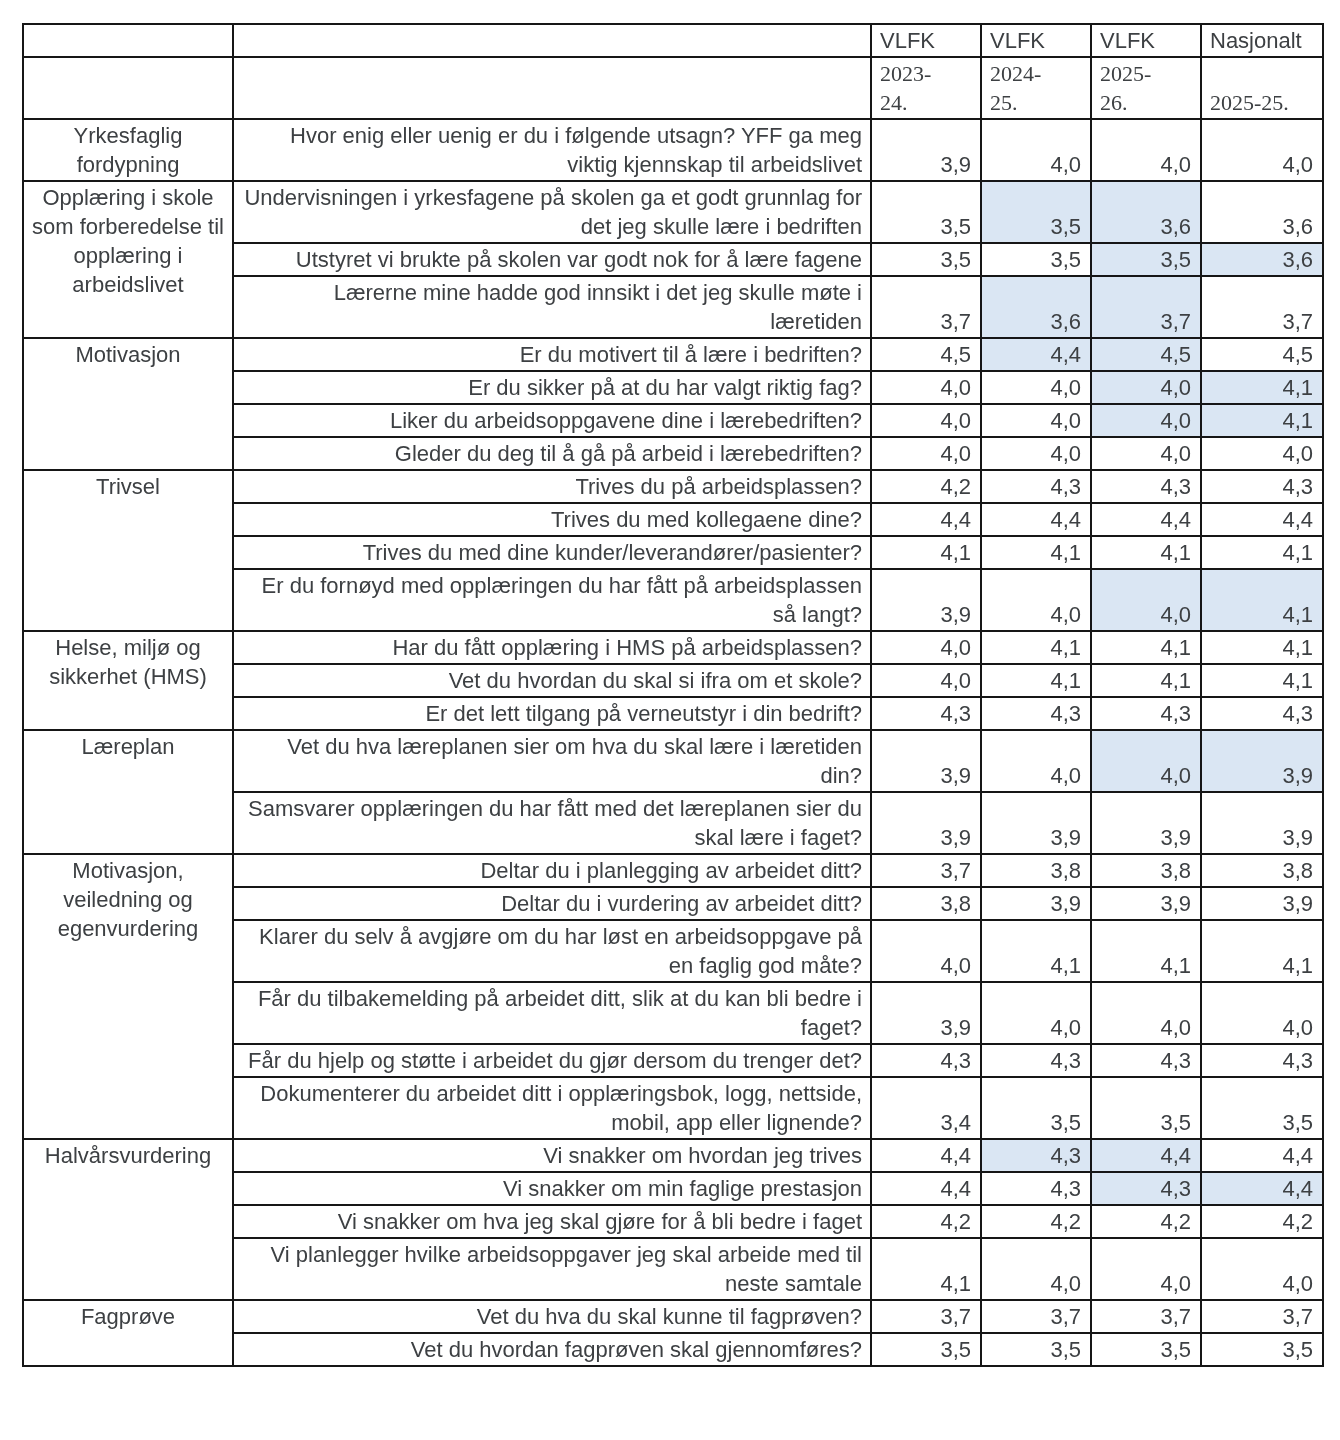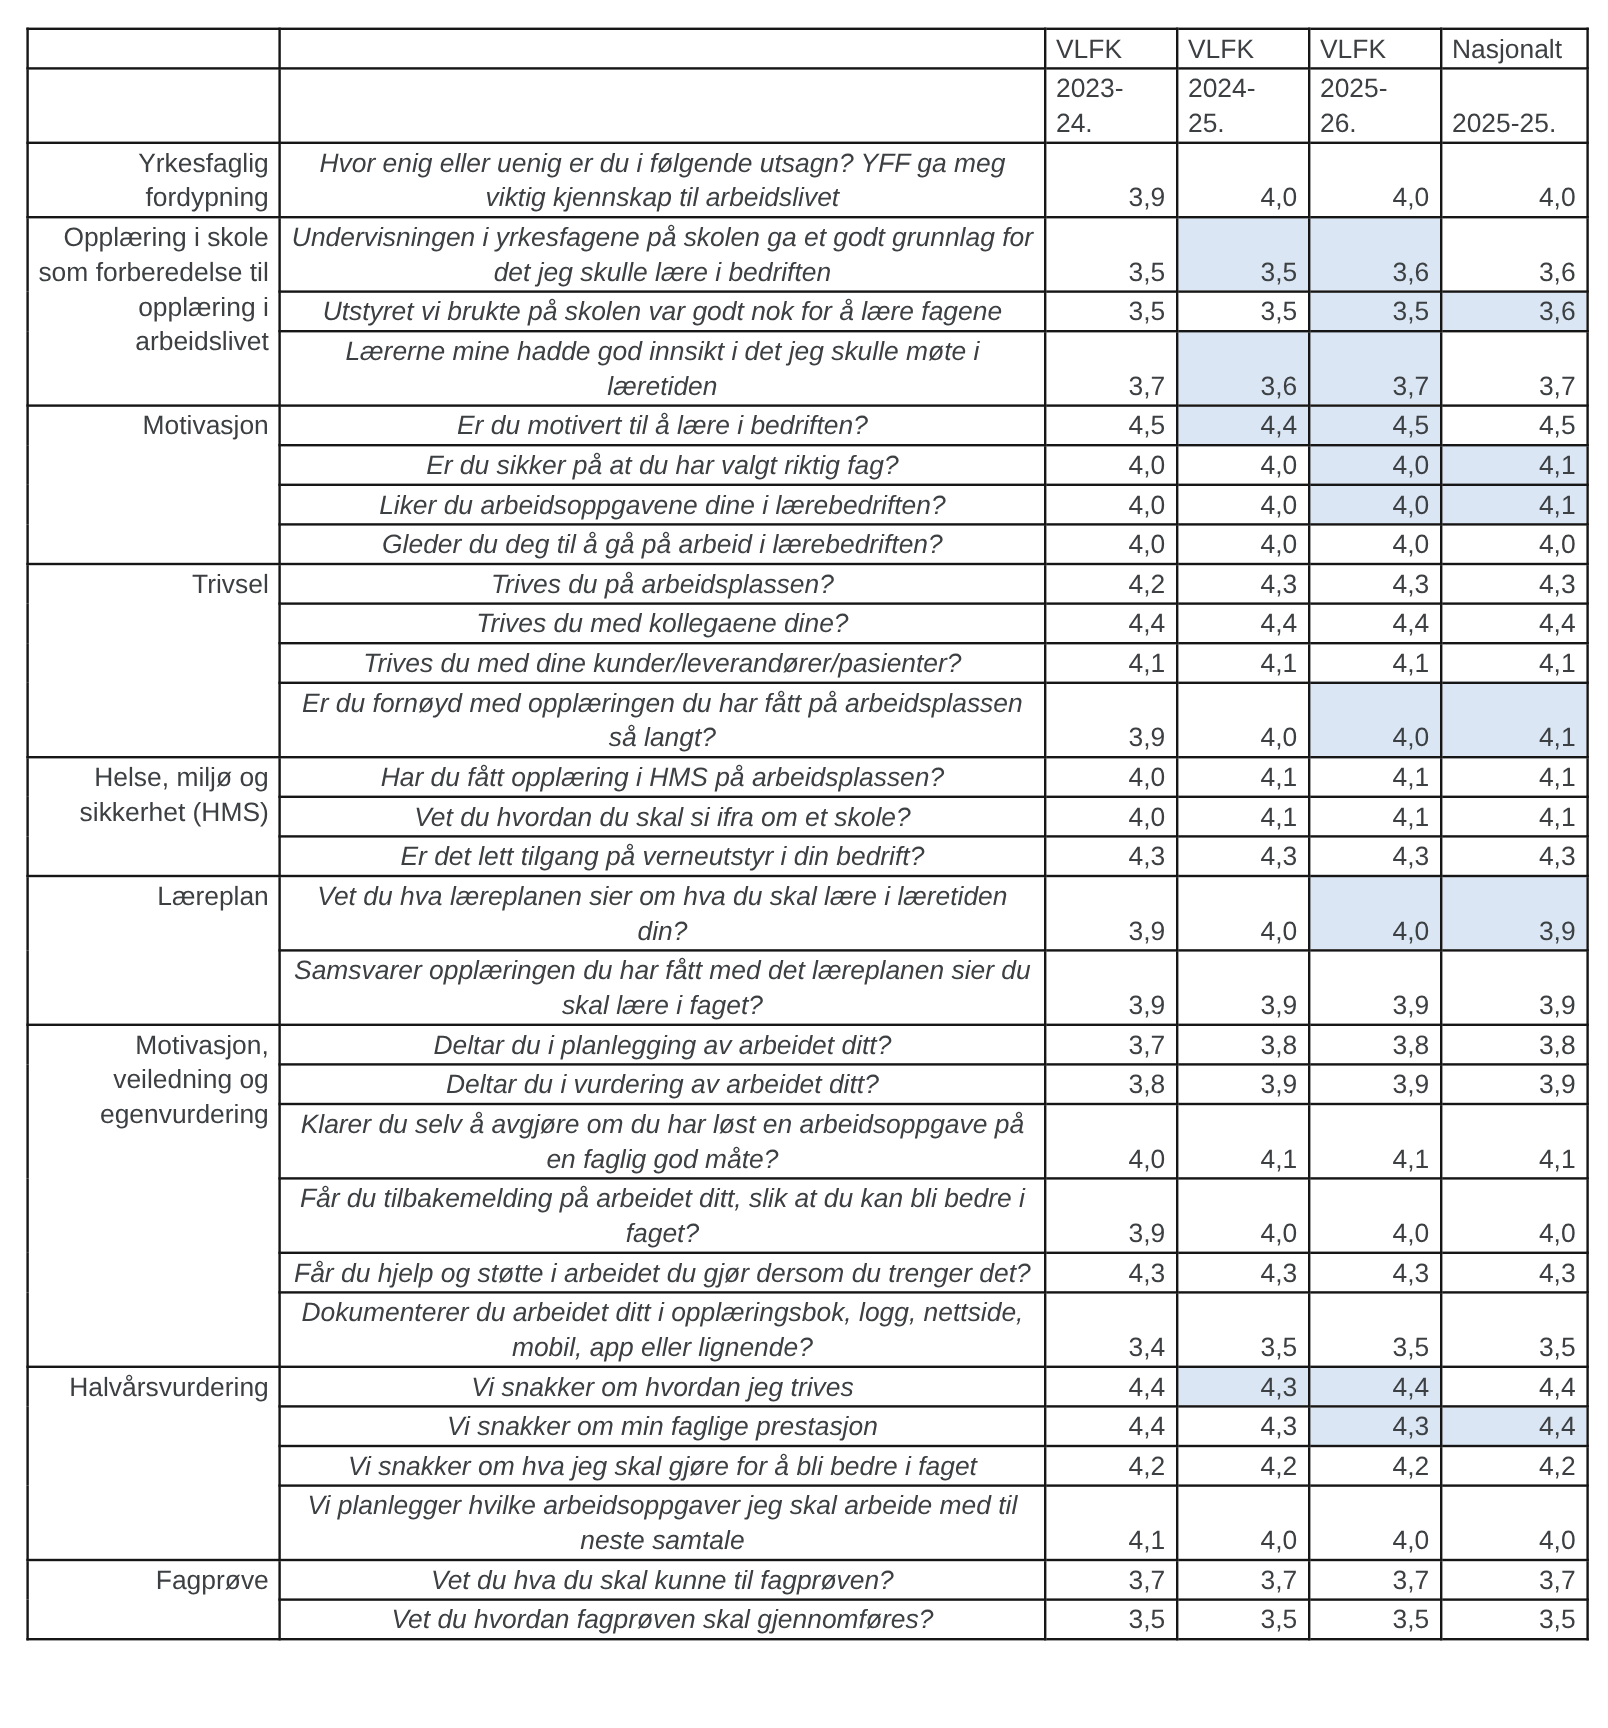--- a/index.html
+++ b/index.html
@@ -26,32 +26,33 @@
   }
   td{
     border:2px solid var(--border);
     font-size:22px;
     line-height:29px;
     padding:1px 8px;
     vertical-align:top;
     overflow:hidden;
     word-wrap:break-word;
   }
-  td.cat{ text-align:right; vertical-align:top; }
-  td.q{ text-align:center; vertical-align:top;font-style:italic; }
+  td.cat{ text-align:center; vertical-align:top; }
+  td.q{ text-align:right; vertical-align:top; }
   td.v{
     text-align:right;
     vertical-align:bottom;
     padding-right:9px;
   }
   td.v.hl{ background:var(--hl); }
   td.gh{ vertical-align:top; }
   td.year{
     vertical-align:bottom;
     white-space:pre-line;
+    font-family:Liberation Serif, serif;
   }
 </style>
 </head>
 <body>
 
 <div class="page">
   <table>
     <colgroup>
       <col style="width:210px">
       <col style="width:638px">

